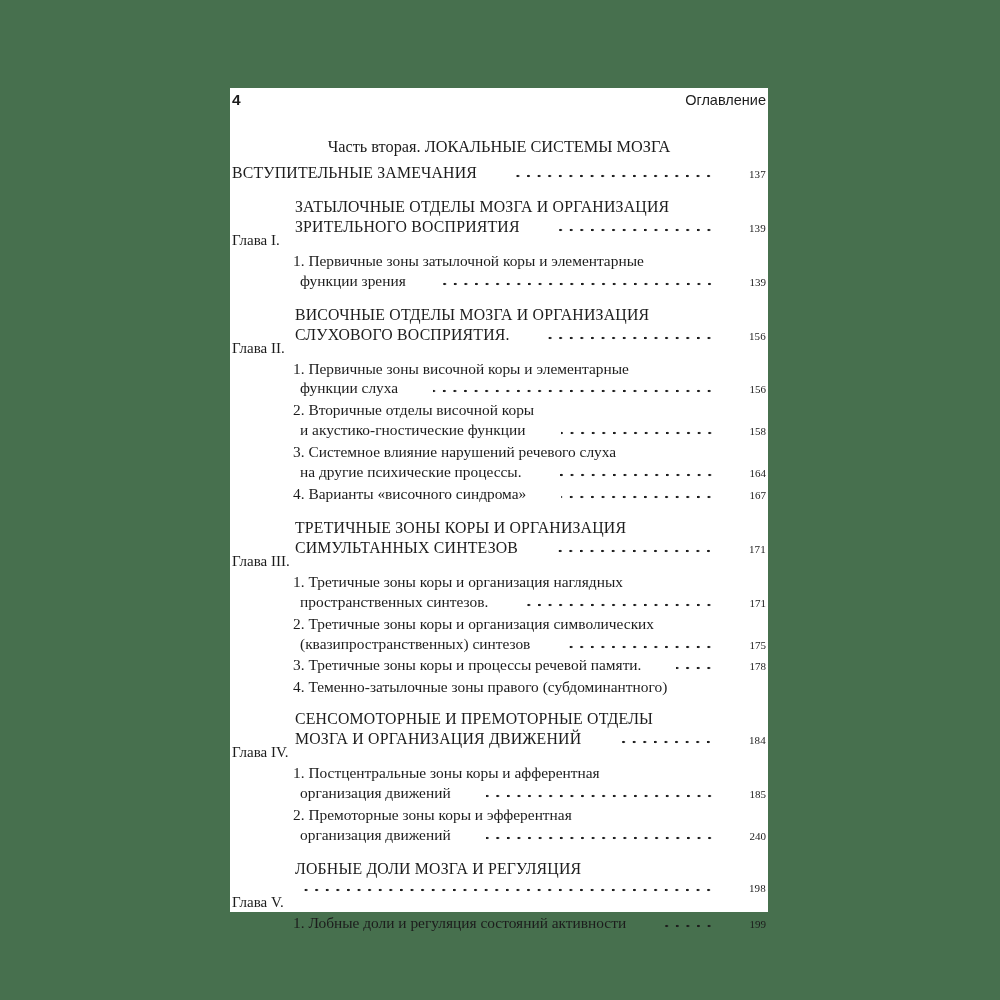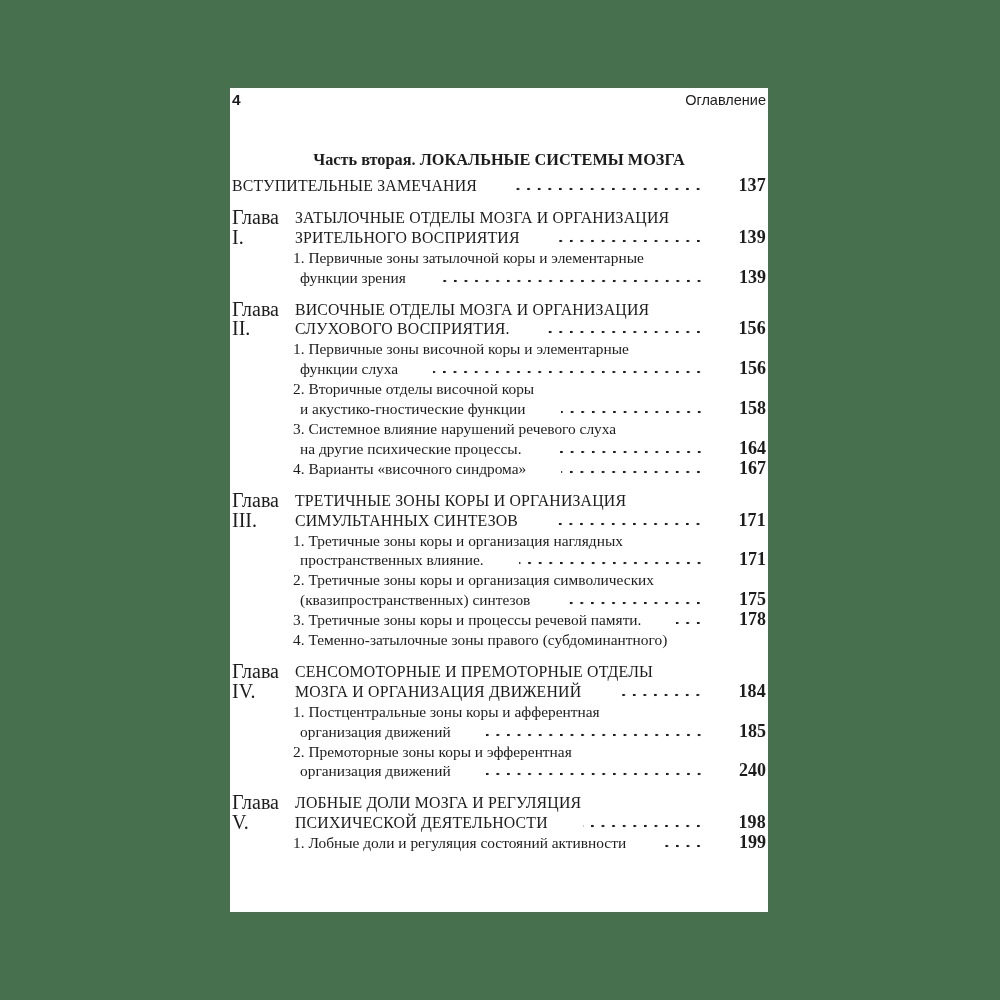--- a/index.html
+++ b/index.html
@@ -16,52 +16,52 @@
     padding:3px 2px 0 2px;
     font-family:"Liberation Serif", serif;
   }
   .head-row {
     display:flex; justify-content:space-between; align-items:baseline;
     font-family:"Liberation Sans", sans-serif;
     font-size:14.5px; line-height:17px;
   }
   .head-pagenum { font-weight:bold; font-size:15.5px; }
   .part-heading {
-    margin-top:40px;
+    margin-top:27px;
     text-align:center;
-    font-weight:bold;
+    font-weight:normal;
     font-size:16.3px;
     line-height:21px;
   }
   .toc { margin-top:6px; }
   .toc-block.spaced { margin-top:12px; }
   .toc-line {
     display:flex; align-items:baseline;
     line-height:19.9px;
     font-size:15.4px;
     gap:30px;
   }
   .toc-line .txt { white-space:pre-wrap; }
   .caps { font-size:15.8px; letter-spacing:0.2px; }
   .chapter-row { display:flex; }
-  .chapter-label { width:63px; flex:none; font-size:20px; line-height:19.9px; }
+  .chapter-label { width:63px; flex:none; font-size:15px; line-height:19.9px;margin-top:34px; }
   .chapter-content { flex:1 1 auto; min-width:0; }
   .sub { margin-left:68px; }
   .sub .toc-line.first { margin-left:-7px; }
   .leader {
     flex:1 1 auto;
     min-width:14px;
     height:4px;
     margin:0 2px 0 5px;
     background-image:radial-gradient(circle at 2.1px 2px, currentColor 1.3px, rgba(0,0,0,0) 1.55px);
     background-size:10.6px 4px;
     background-repeat:repeat-x;
     background-position:right bottom;
   }
-  .pg { flex:none; font-size:18px;font-weight:bold; }
+  .pg { flex:none; font-size:11px; }
 </style>
 </head>
 <body>
 
 <div class="bg" style="background: rgb(71, 112, 78);">
   <div class="paper" style="background: rgb(255, 255, 255); color: rgb(28, 28, 28);">
 
     <div class="head-row">
       <span class="head-pagenum">4</span>
       <span class="head-title">Оглавление</span>
@@ -168,21 +168,21 @@
                 <span class="leader"></span>
                 <span class="pg">171</span>
               </div>
             </div>
           </div>
           <div class="sub">
             <div class="toc-line first">
               <span class="txt">1.&nbsp;Третичные зоны коры и организация наглядных</span>
             </div>
             <div class="toc-line cont">
-              <span class="txt">пространственных влияние.</span>
+              <span class="txt">пространственных синтезов.</span>
               <span class="leader"></span>
               <span class="pg">171</span>
             </div>
           </div>
           <div class="sub">
             <div class="toc-line first">
               <span class="txt">2.&nbsp;Третичные зоны коры и организация символических</span>
             </div>
             <div class="toc-line cont">
               <span class="txt">(квазипространственных) синтезов</span>
@@ -239,21 +239,20 @@
           </div>
         </div>
         <div class="toc-block spaced">
           <div class="chapter-row">
             <div class="chapter-label">Глава V.</div>
             <div class="chapter-content">
               <div class="toc-line caps">
                 <span class="txt">ЛОБНЫЕ ДОЛИ МОЗГА И РЕГУЛЯЦИЯ</span>
               </div>
               <div class="toc-line caps">
-                <span class="txt">ПСИХИЧЕСКОЙ ДЕЯТЕЛЬНОСТИ</span>
                 <span class="leader"></span>
                 <span class="pg">198</span>
               </div>
             </div>
           </div>
           <div class="sub">
             <div class="toc-line first">
               <span class="txt">1.&nbsp;Лобные доли и регуляция состояний активности</span>
               <span class="leader"></span>
               <span class="pg">199</span>

